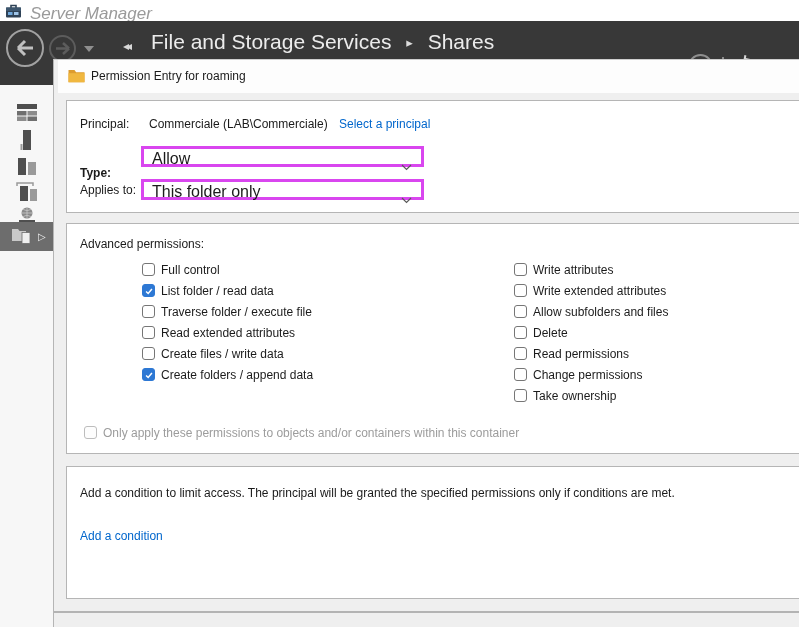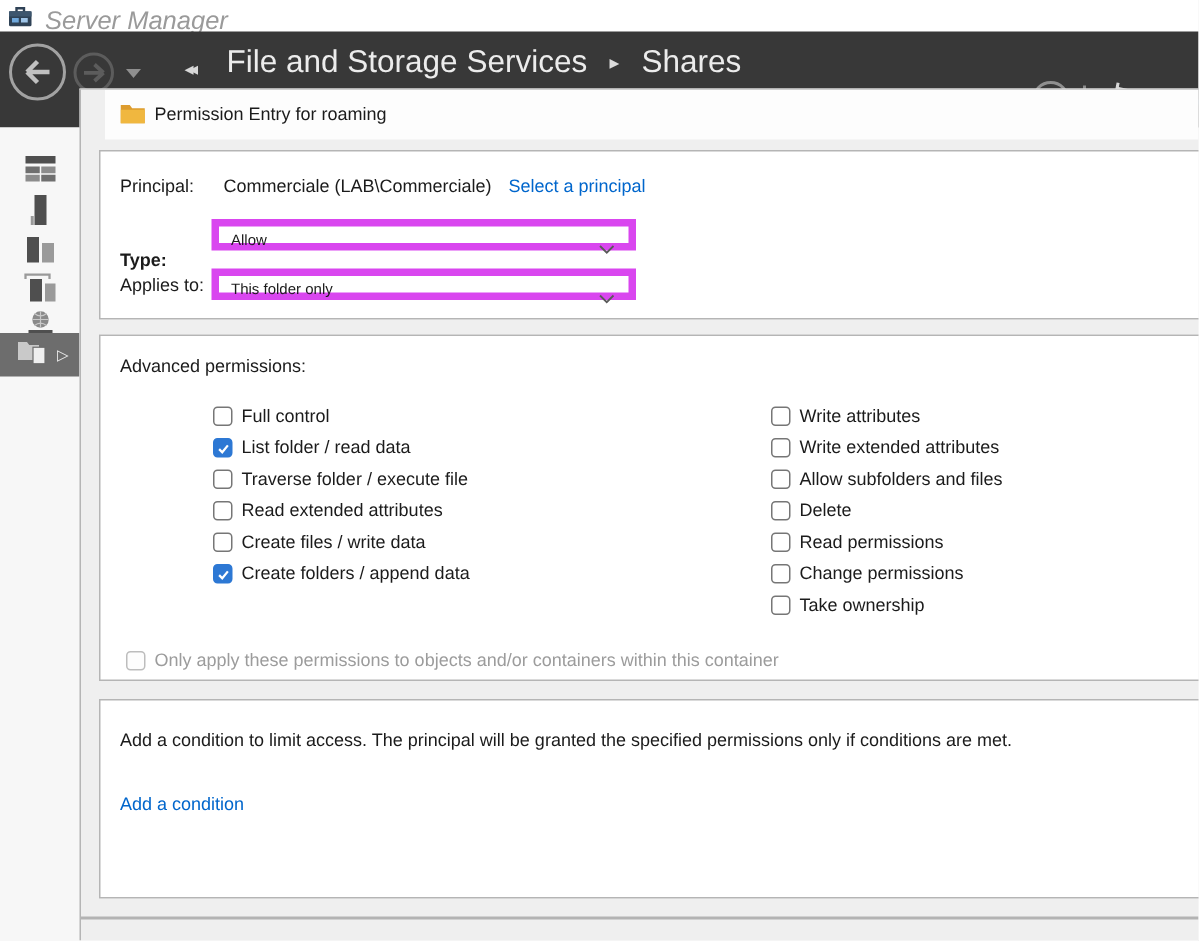--- a/index.html
+++ b/index.html
@@ -32,45 +32,45 @@
   .sidebar { position:absolute; left:0; top:85px; width:53px; height:542px; background:#f7f7f7; }
   .side-icon { position:absolute; left:0; width:53px; height:24px; display:flex; align-items:center; justify-content:center; }
   .side-selected { position:absolute; left:0; top:137px; width:53px; height:29px; background:#6d6d6d;
                    display:flex; align-items:center; }
   .side-selected .glyph { margin-left:11px; }
   .expand-arrow { position:absolute; left:38px; top:9px; color:#efefef; font-size:10px; }
 
   
   .dialog { position:absolute; left:53px; top:59px; width:746px; height:568px; background:#efefef;
             border-left:1px solid #b5b5b5; border-top:1px solid #cfcfcf; }
-  .dlg-header { position:absolute; left:16px; top:0; right:0; height:33px; background:#fdfdfd; }
+  .dlg-header { position:absolute; left:4px; top:0; right:0; height:33px; background:#fdfdfd; }
   .dlg-folder { position:absolute; left:10px; top:9px; }
   .dlg-title { position:absolute; left:33px; top:9px; font-size:12px; color:#1b1b1b; }
 
   .group { position:absolute; left:12px; right:-2px; background:#ffffff; border:1px solid #b5b5b5; }
   #group1 { top:40px;  height:113px; }
   #group2 { top:163px; height:231px; }
   #group3 { top:406px; height:133px; }
 
   .lbl { font-size:12px; color:#1b1b1b; }
   .row-principal-label { position:absolute; left:13px; top:16px; }
   .row-principal-value { position:absolute; left:82px; top:16px; }
   .row-principal-link  { position:absolute; left:272px; top:16px; }
   .row-type-label      { position:absolute; left:13px; top:65px;font-weight:bold; }
   .row-applies-label   { position:absolute; left:13px; top:82px; }
 
-  .dd { position:absolute; left:74px; width:283px; height:21px; background:#ffffff; border:5px solid #d946ef;
-        font-size:10px; color:#1b1b1b; line-height:19px; padding-left:8px; }
+  .dd { position:absolute; left:74px; width:283px; height:21px; background:#ffffff; border:3px solid #d946ef;
+        font-size:16px; color:#1b1b1b; line-height:19px; padding-left:8px; }
   #dd-type { top:45px; } #dd-applies { top:78px; }
   .dd-chev { position:absolute; right:9px; top:7px; }
 
   .adv-label { position:absolute; left:13px; top:13px; }
   .cbcol { position:absolute; top:39px; }
   #cbcol-left { left:75px; } #cbcol-right { left:447px; }
-  .cbrow { height:21px; display:flex; align-items:flex-end; }
+  .cbrow { height:21px; display:flex; align-items:flex-start; }
   .cb { width:13px; height:13px; border:1px solid #767676; border-radius:3px; background:#fff;
         margin-right:6px; flex:none; display:flex; align-items:center; justify-content:center; }
   .cb svg { display:none; }
   .cb.checked { background:var(--accent,#2d78d4); border-color:var(--accent,#2d78d4); }
   .cb.checked svg { display:block; }
   .cb.disabled { border-color:#bdbdbd; background:#fdfdfd; }
   .cblabel { font-size:12px; color:#1b1b1b; white-space:nowrap; }
   .only-apply { position:absolute; left:6px; top:202px;padding-left:11px; }
   .only-apply .cblabel { color:#9c9c9c; }
 

